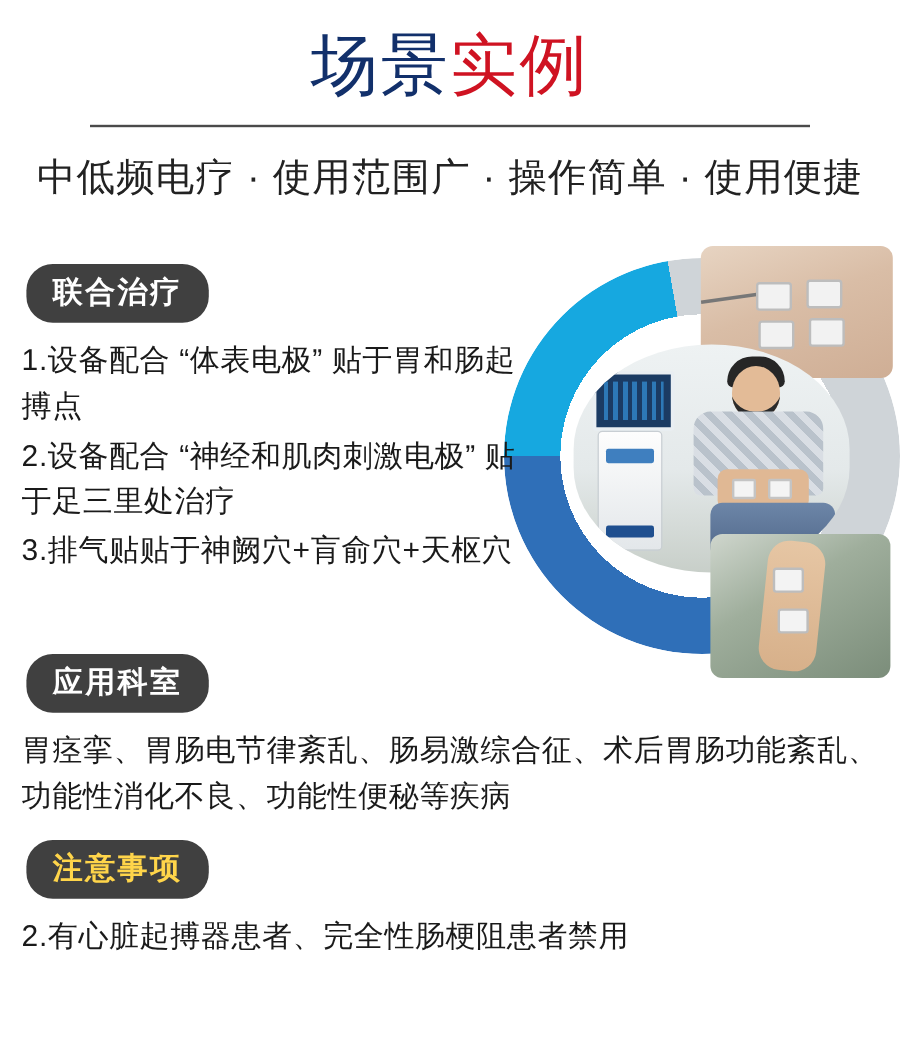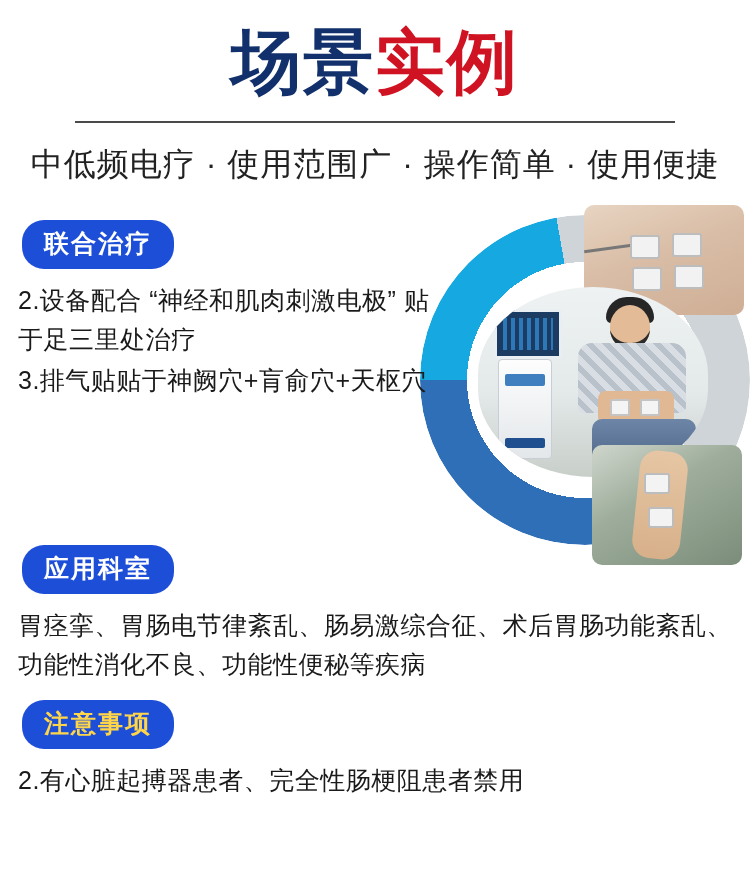--- a/index.html
+++ b/index.html
@@ -20,22 +20,22 @@
     width: 750px;
     height: 876px;
   }
 
   
   .header {
     text-align: center;
     padding-top: 22px;
   }
   .main-title {
-    font-size: 70px;
-    font-weight: bold;
+    font-size: 56px;
+    font-weight: normal;
     letter-spacing: 2px;
     line-height: 1.15;
     color: #12306b;
   }
   .main-title .accent {
     color: #cf1322;
   }
   .title-rule {
     width: 600px;
     height: 2px;
@@ -227,21 +227,21 @@
     position: absolute;
     left: 0;
     top: 200px;
     width: 750px;
   }
   .section {
     margin-bottom: 4px;
   }
   .tag {
     display: inline-block;
-    background: #1d4ed8;
+    background: #404040;
     color: #ffffff;
     font-size: 25px;
     font-weight: bold;
     padding: 7px 22px 9px 22px;
     border-radius: 22px;
     letter-spacing: 2px;
     margin-left: 22px;
   }
   .tag.warn {
     color: #ffd54a;
@@ -306,20 +306,21 @@
       <div class="pad l1"></div>
       <div class="pad l2"></div>
     </div>
   </div>
 
   <div class="content">
 
     <div class="section sec-treatment">
       <div class="tag">联合治疗</div>
       <div class="body-text w-narrow">
+        <p>1.设备配合 “体表电极” 贴于胃和肠起搏点</p>
         <p>2.设备配合 “神经和肌肉刺激电极” 贴于足三里处治疗</p>
         <p>3.排气贴贴于神阙穴+肓俞穴+天枢穴</p>
       </div>
     </div>
 
     <div class="section sec-department">
       <div class="tag">应用科室</div>
       <div class="body-text w-wide">
         <p>胃痉挛、胃肠电节律紊乱、肠易激综合征、术后胃肠功能紊乱、功能性消化不良、功能性便秘等疾病</p>
       </div>

